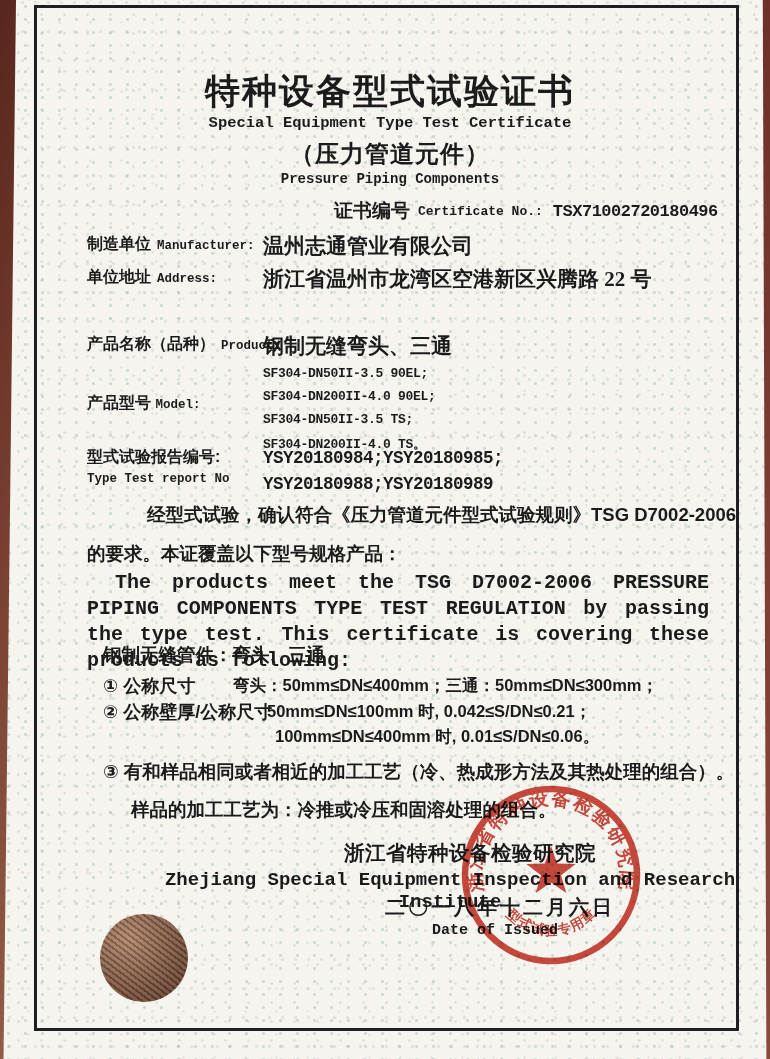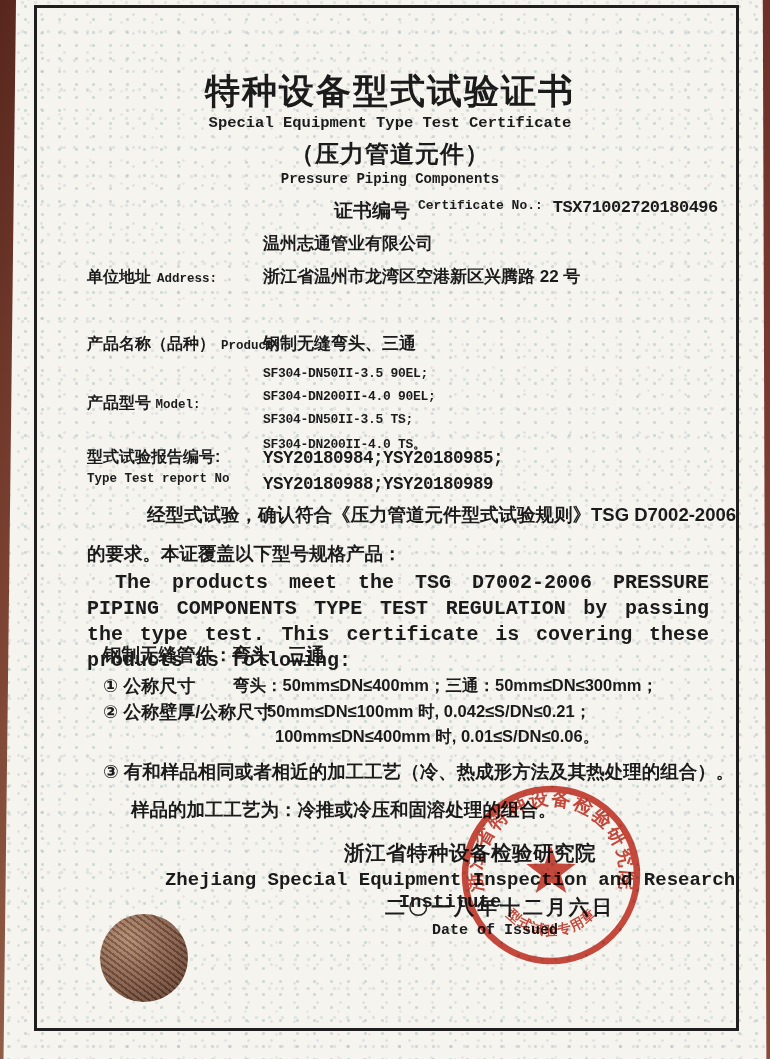--- a/index.html
+++ b/index.html
@@ -23,29 +23,29 @@
     clip-path:polygon(20% 0,100% 0,100% 100%,60% 100%);}
   .frame{position:absolute;left:34px;top:5px;width:699px;height:1020px;border:3px solid #1f1f1f;}
   .abs{position:absolute;}
   .cn{font-family:"Liberation Sans","DejaVu Sans",sans-serif;font-weight:bold;}
   .mono{font-family:"Liberation Mono","DejaVu Sans Mono",monospace;font-weight:bold;}
   .center{text-align:center;}
   .title-cn{top:68px;left:40px;width:700px;font-size:35px;letter-spacing:2px;}
   .title-en{top:114px;left:40px;width:700px;font-size:15.5px;}
   .sub-cn{top:138px;left:40px;width:700px;font-size:24px;letter-spacing:1px;}
   .sub-en{top:171px;left:40px;width:700px;font-size:14px;}
-  .certline{top:198px;left:334px;display:flex;align-items:flex-start;white-space:nowrap;}
+  .certline{top:198px;left:334px;display:flex;align-items:center;white-space:nowrap;}
   .certline .lc{font-size:19px;}
   .certline .le{font-size:13px;margin-left:8px;}
   .certline .val{font-size:17px;letter-spacing:-0.5px;margin-left:10px;}
   .row{left:87px;width:650px;height:24px;}
   .row .lab{position:absolute;left:0;top:0;display:flex;align-items:baseline;white-space:nowrap;}
   .row .lab .lc{font-size:16px;}
   .row .lab .le{font-size:12.5px;margin-left:6px;}
-  .row .val{position:absolute;left:176px;top:-2px;font-size:17px;white-space:nowrap;}
+  .row .val{position:absolute;left:176px;top:-2px;font-size:21px;white-space:nowrap;font-family:Liberation Serif, serif;}
   .model-line{left:263px;font-size:13px;letter-spacing:-0.3px;white-space:nowrap;}
   .report-line{left:263px;font-size:17.5px;letter-spacing:-0.5px;white-space:nowrap;}
   .lab2{left:87px;white-space:nowrap;}
   .lab2.c{font-size:16px;}
   .lab2.e{font-size:12.5px;}
   .decl1{top:502px;left:147px;font-size:18.5px;white-space:nowrap;}
   .decl2{top:541px;left:87px;font-size:18.5px;white-space:nowrap;}
   .decl-en{top:570px;left:87px;width:622px;font-size:20px;line-height:26px;text-align:justify;text-indent:28px;}
   .scope{top:642px;left:103px;font-size:18.5px;white-space:nowrap;}
   .specmark{font-size:18px;white-space:nowrap;text-align:center;}
@@ -75,20 +75,24 @@
   <div class="abs mono center sub-en">Pressure Piping Components</div>
   <div class="abs cn center sub-cn">（压力管道元件）</div>
 
   <div class="abs certline">
     <span class="cn lc">证书编号</span>
     <span class="mono le">Certificate No.:</span>
     <span class="mono val">TSX71002720180496</span>
   </div>
 
   <div class="abs row" style="top:234px">
+    <span class="lab">
+        <span class="cn lc">制造单位</span>
+        <span class="mono le">Manufacturer:</span>
+      </span>
     <span class="cn val">温州志通管业有限公司</span>
   </div>
   <div class="abs row" style="top:267px">
     <span class="lab">
         <span class="cn lc">单位地址</span>
         <span class="mono le">Address:</span>
       </span>
     <span class="cn val">浙江省温州市龙湾区空港新区兴腾路 22 号</span>
   </div>
   <div class="abs row" style="top:334px">

